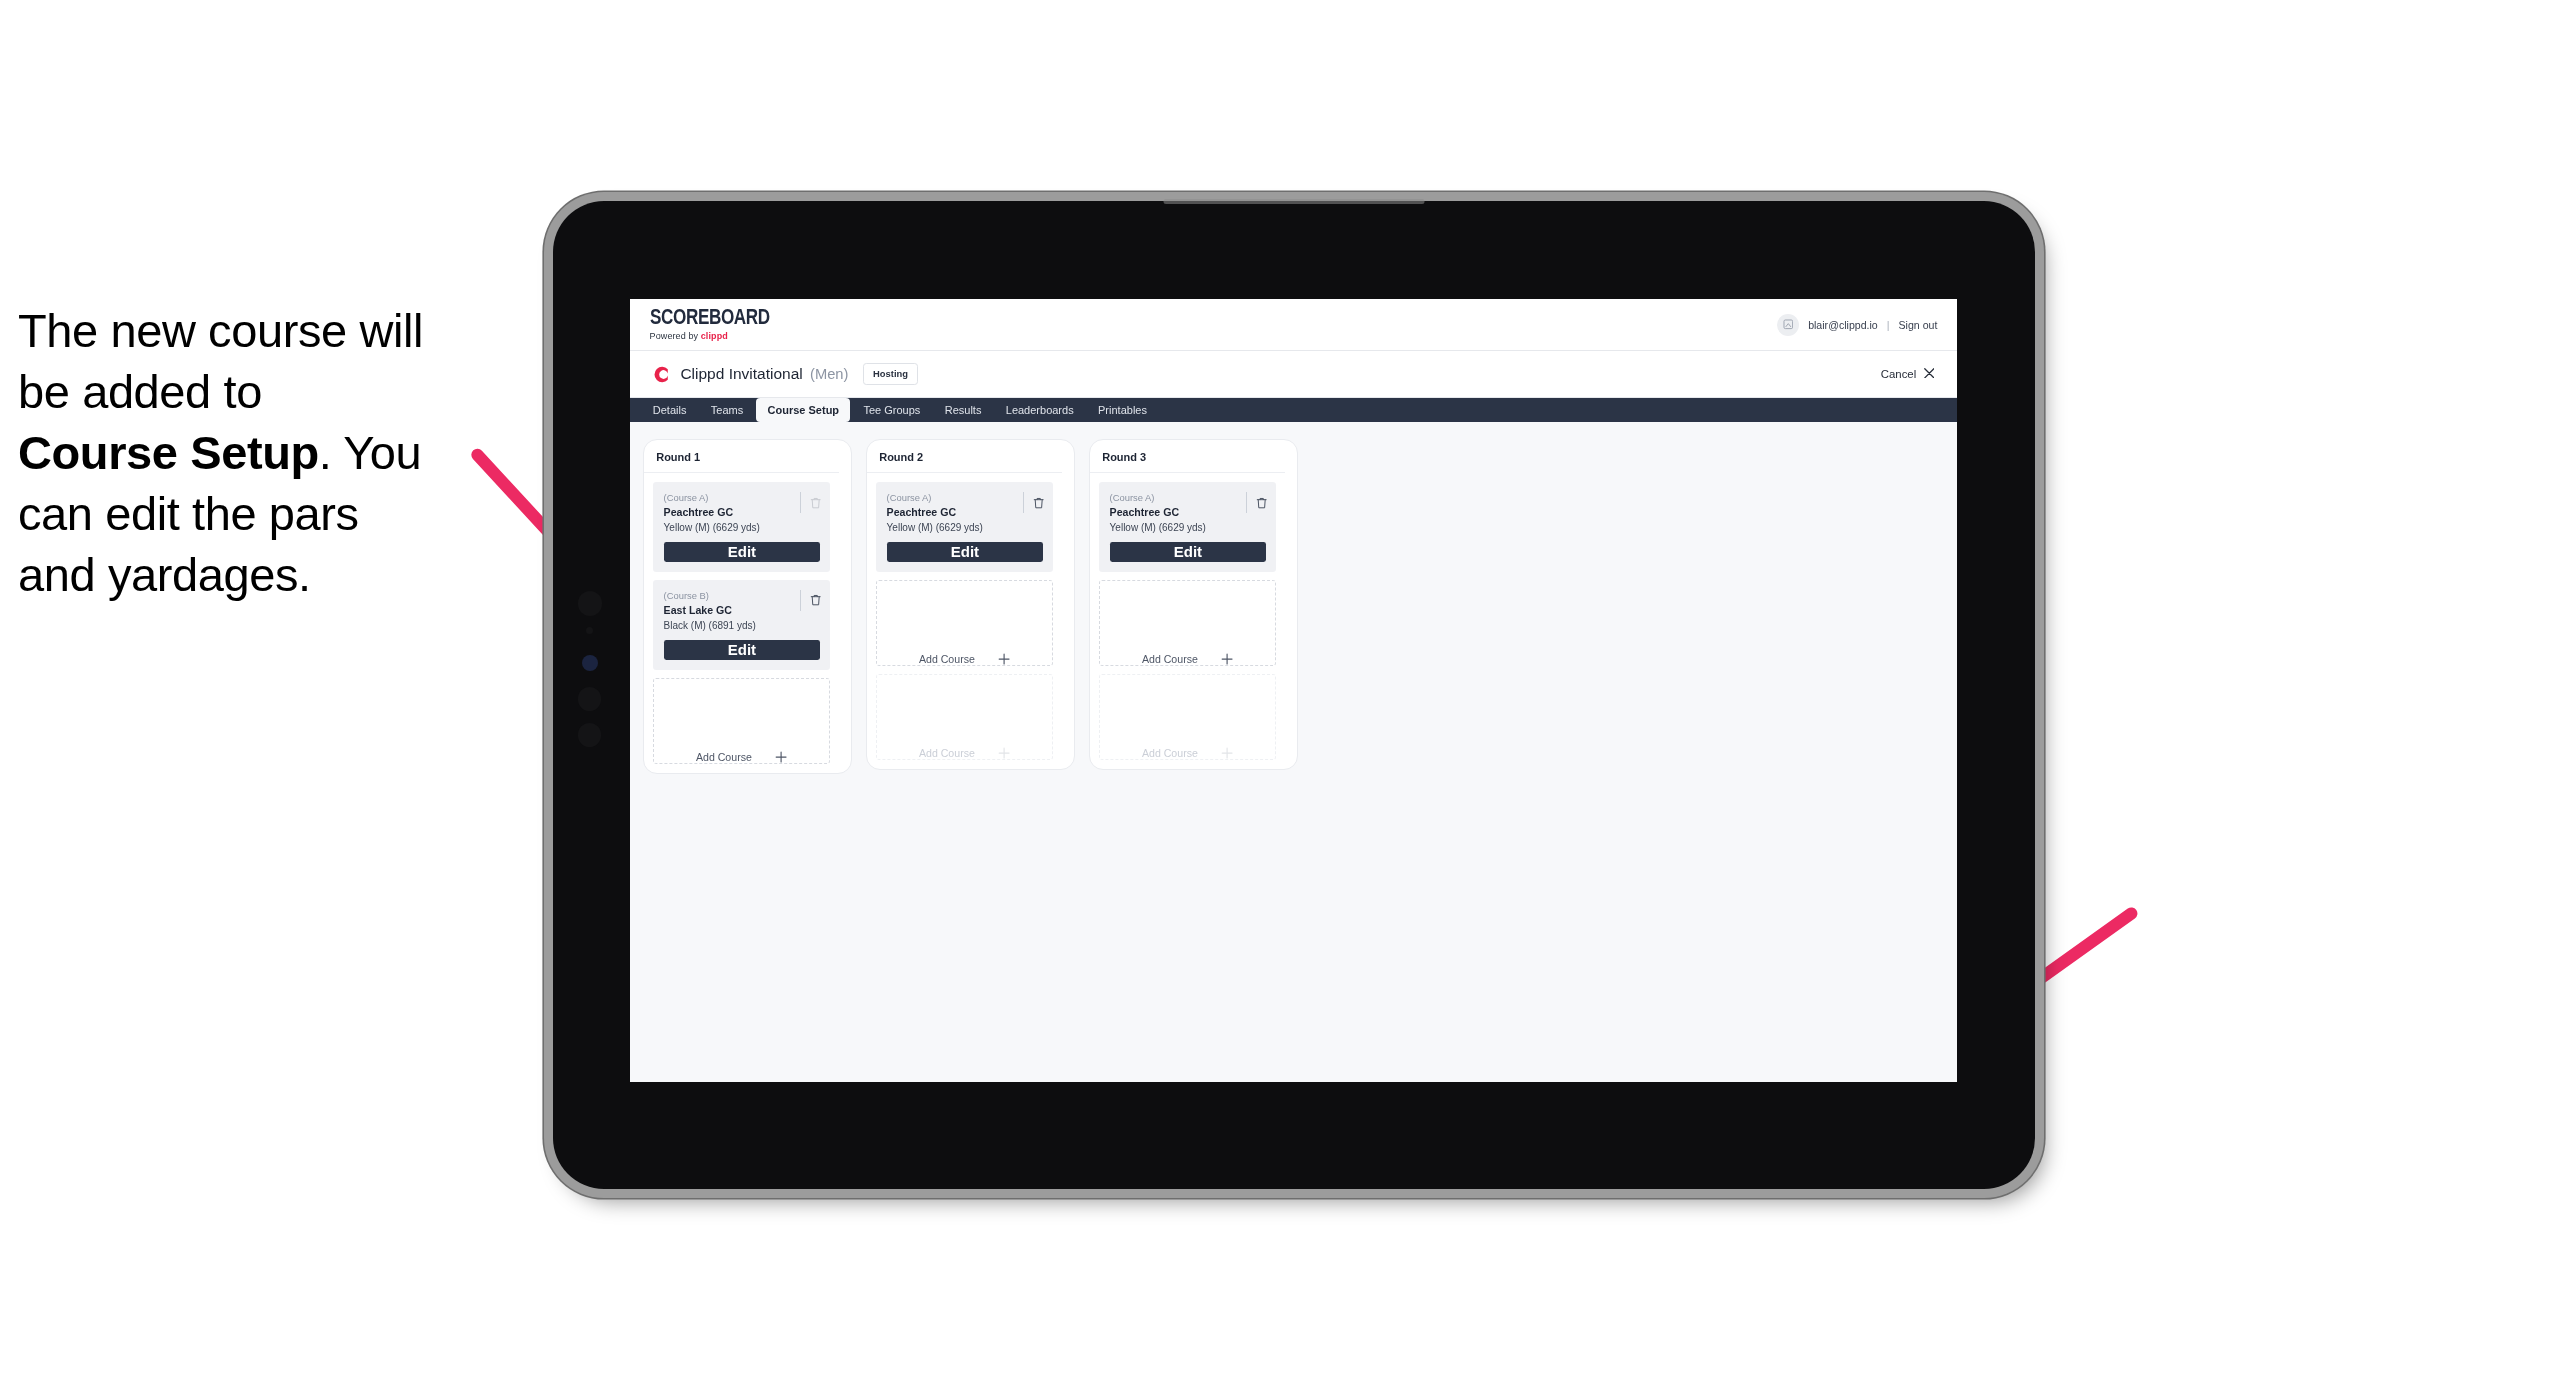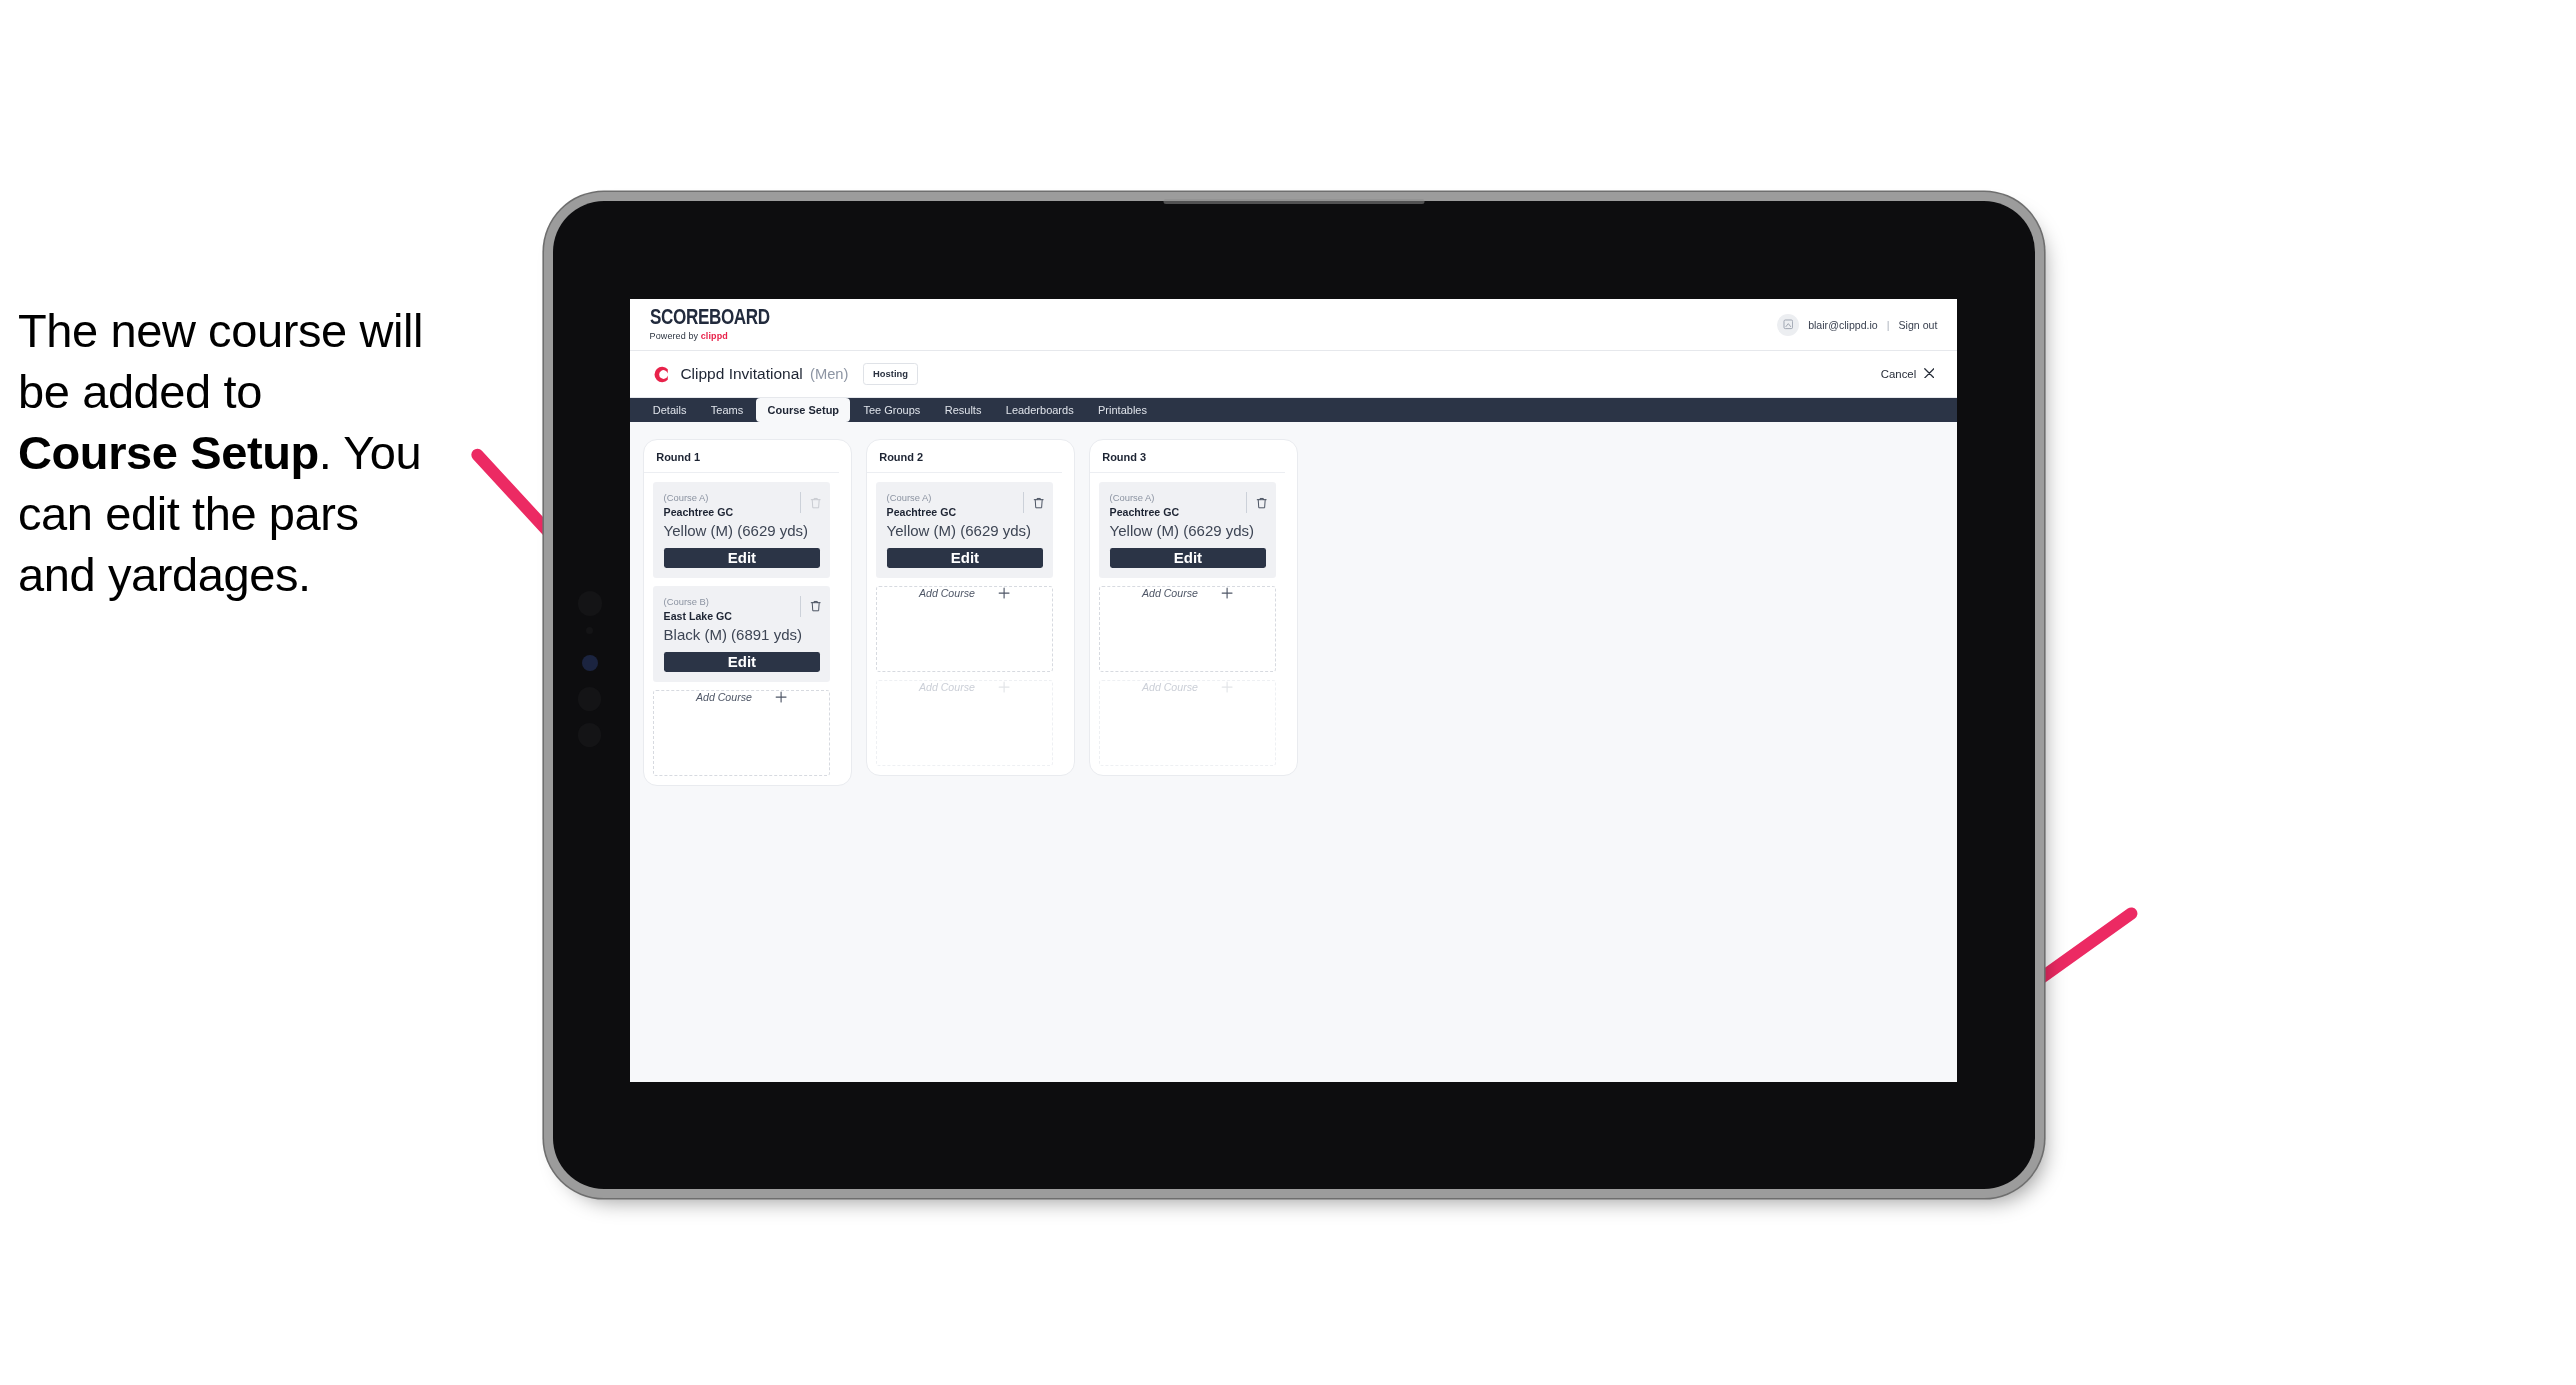--- a/index.html
+++ b/index.html
@@ -149,39 +149,39 @@
     border-bottom:0.8px solid #eceef2;
   }
   .round-body { padding:9px 9px 0 9px; display:flex; flex-direction:column; gap:8.2px; }
 
   .course-card {
     background:#f0f1f4; border-radius:3.3px; padding:9.8px 9.8px 9.8px 10.6px;
     position:relative;
   }
   .cc-label { font-size:9.4px; color:#8b93a1; margin-bottom:3.3px; }
   .cc-name  { font-size:10.6px; color:#1d2433; font-weight:700; margin-bottom:3.3px; }
-  .cc-tee   { font-size:15px; color:#3d4554; }
+  .cc-tee   { font-size:10px; color:#3d4554; }
   .cc-tools {
     position:absolute; top:9.8px; right:9px;
     display:flex; align-items:center; gap:9px; height:21px;
   }
   .cc-divider { width:0.8px; height:21px; background:#ccd1d9; }
   .cc-trash { cursor:pointer; display:flex; opacity:.85; }
   .cc-trash.faded { opacity:.22; }
   .edit-btn {
     margin-top:9px; height:20.4px; background:#2b3446; border-radius:2.4px;
     color:#ffffff; font-size:15px; font-weight:600;
     display:flex; align-items:center; justify-content:center; cursor:pointer;
   }
 
   .add-course {
     height:86px; border:0.8px dashed #d7dae0; border-radius:3.3px;
     background:#ffffff;
-    display:flex; align-items:flex-start; justify-content:center;
-    gap:23px; cursor:pointer;font-style:italic;
+    display:flex; align-items:flex-end; justify-content:center;
+    gap:23px; cursor:pointer;
   }
   .add-course .ac-label { font-size:10.6px; color:#4e5666; }
   .add-course.disabled { border-color:#eef0f3; cursor:default; }
   .add-course.disabled .ac-label { color:#cbcfd7; }
   .add-course.disabled .plus-ico { opacity:.28; }
 
   .plus-ico { display:flex; }
 </style>
 </head>
 <body>

